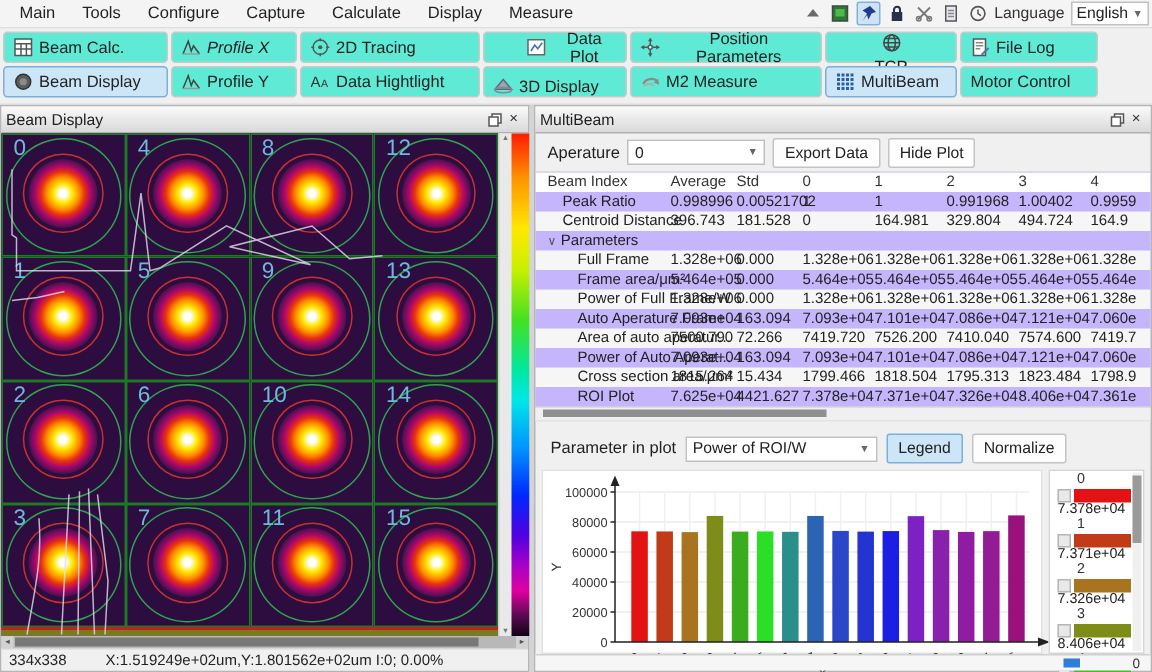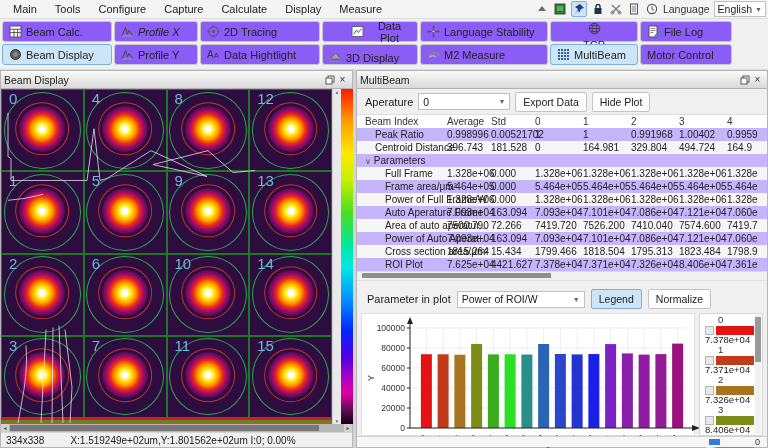--- a/index.html
+++ b/index.html
@@ -14,21 +14,21 @@
   .mi{width:14px;height:14px;display:flex;align-items:center;justify-content:center;}
   .mi svg{width:12px;height:12px;display:block;}
   .mi.pressed{background:#cfe3f5;border:1px solid #7fb2df;border-radius:2px;}
   .lang-label{font-size:10.5px;color:#333;}
   .lang-select{border:1px solid #c0c0c0;background:#fff;font-size:10.5px;height:14px;
     padding:0 3px;display:flex;align-items:center;gap:3px;}
   .caret{font-size:7px;color:#666;}
   
   .toolbar{height:48px;flex:none;background:#f0f0f0;padding:2px 2px 0 2px;border-bottom:1px solid #dcdcdc;}
   .tb-row{display:flex;gap:2px;margin-bottom:2px;}
-  .tb-btn{height:21px;background:#8b5cf6;border:1px solid #c9c9c9;border-radius:3px;
+  .tb-btn{height:21px;background:#5eead4;border:1px solid #c9c9c9;border-radius:3px;
     display:flex;align-items:center;gap:4px;padding:0 6px;font-size:11px;color:#222;
     box-sizing:border-box;flex:none;cursor:default;}
   .tb-btn.active{background:#cde6f7;border-color:#7ab0dc;}
   .tb-icon{width:13px;height:13px;display:flex;align-items:center;justify-content:center;flex:none;}
   .tb-icon svg{width:13px;height:13px;display:block;}
   
   .main{flex:1;display:flex;min-height:0;background:#d8d8d8;}
   .panel{background:#f0f0f0;display:flex;flex-direction:column;min-width:0;border:1px solid #b5b5b5;box-sizing:border-box;}
   .panel.left{width:353px;flex:none;}
   .splitter{width:3px;background:#d4d4d4;flex:none;}
@@ -211,21 +211,21 @@
           <span class="tb-icon">
             <svg viewBox="0 0 13 13">
               <path d="M6.5 2v9M2 6.5h9" stroke="#555"></path>
               <polygon points="6.5,0 8,2.5 5,2.5" fill="#555"></polygon>
               <polygon points="6.5,13 8,10.5 5,10.5" fill="#555"></polygon>
               <polygon points="0,6.5 2.5,5 2.5,8" fill="#555"></polygon>
               <polygon points="13,6.5 10.5,5 10.5,8" fill="#555"></polygon>
               <circle cx="6.5" cy="6.5" r="1.3" fill="#fff" stroke="#555"></circle>
             </svg>
           </span>
-          <span>Language Stability</span>
+          <span>Position Parameters</span>
         </button>
         <button class="tb-btn" style="width: 88px; flex-direction: column;">
           <span class="tb-icon">
             <svg viewBox="0 0 13 13">
               <circle cx="6.5" cy="6.5" r="5.3" fill="none" stroke="#444"></circle>
               <ellipse cx="6.5" cy="6.5" rx="2.4" ry="5.3" fill="none" stroke="#444"></ellipse>
               <path d="M1.2 6.5h10.6M2 3.6h9M2 9.4h9" stroke="#444" fill="none"></path>
             </svg>
           </span>
           <span>TCP</span>

